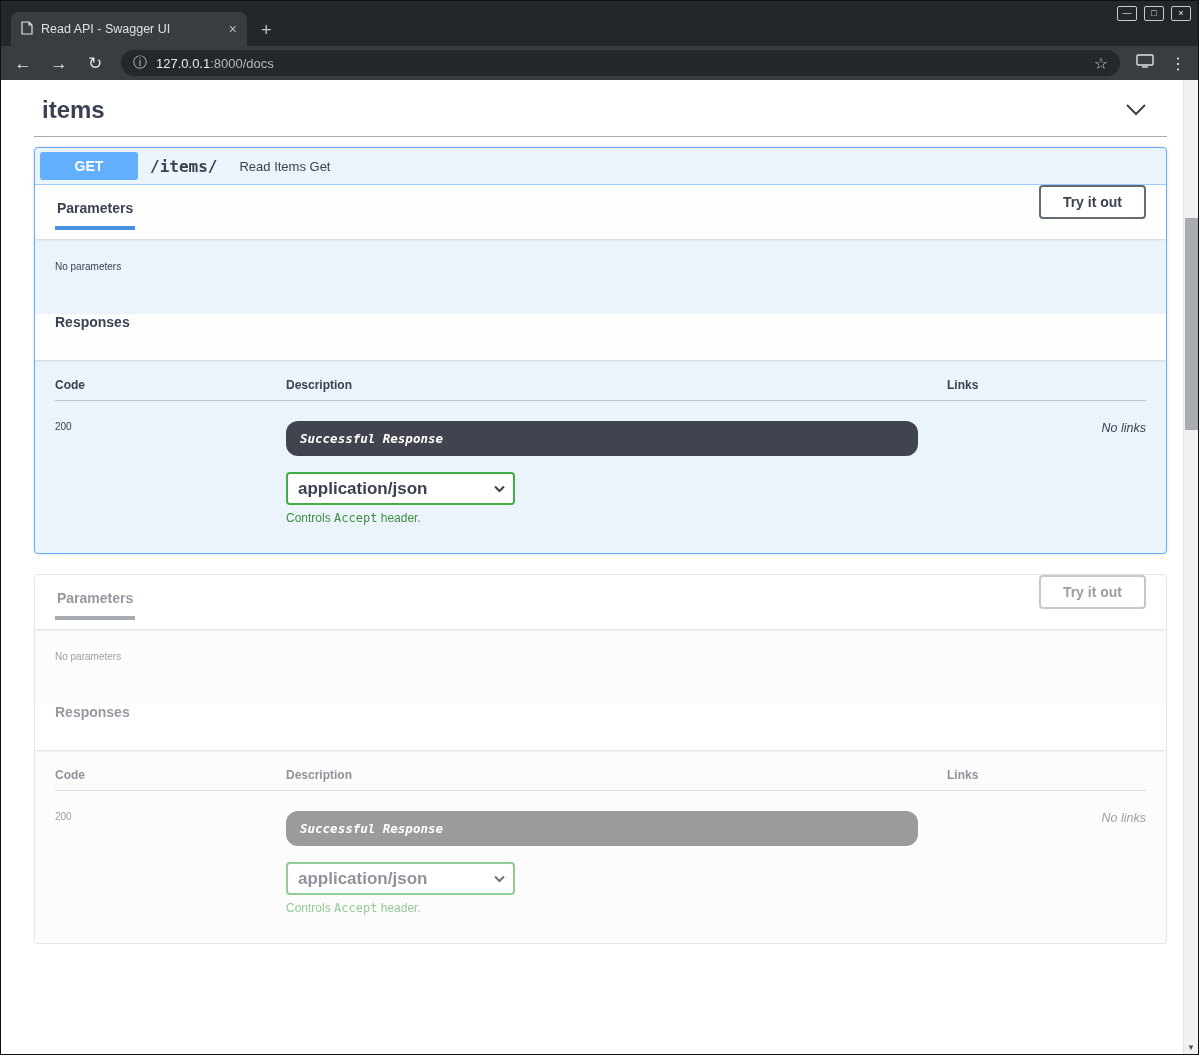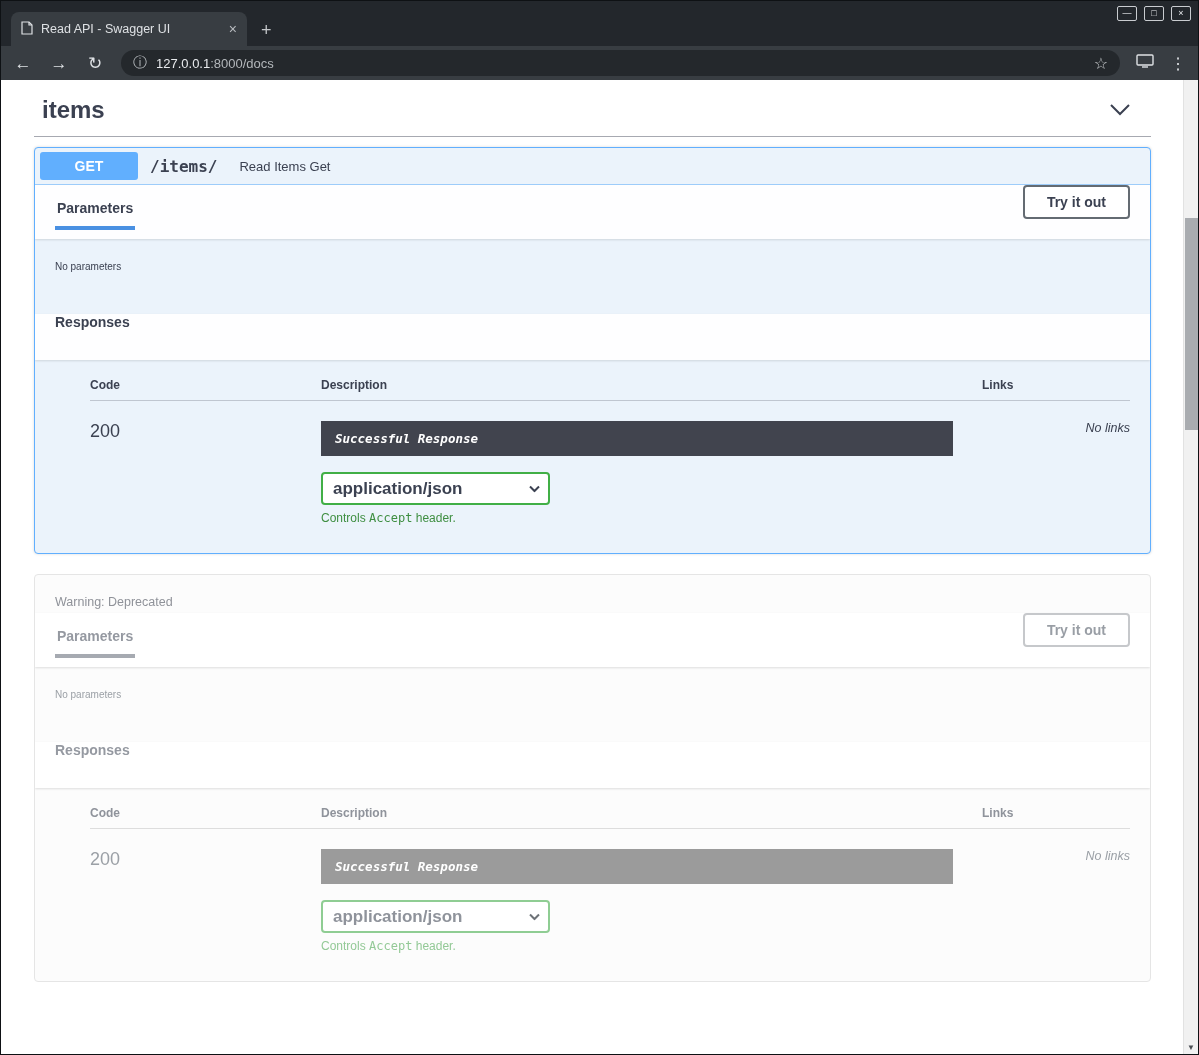--- a/index.html
+++ b/index.html
@@ -33,21 +33,21 @@
   .info-icon { color:#b9bdc1; font-size:14px; }
   .url-host { color:#e8eaed; }
   .url-rest { color:#b3b7bb; }
   .url-star { margin-left:auto; color:#c6c9cc; font-size:16px; }
   .tb-right { display:flex; align-items:center; gap:16px; }
   .menu-icon { color:#dfe2e5; font-size:16px; }
 
   
   .content { flex:1 1 auto; background:#fff; position:relative; overflow:hidden; }
   .page { position:absolute; top:0; left:0; right:15px; bottom:0;
-          padding:12px 32px 0 33px; overflow:hidden; }
+          padding:12px 16px 0 33px; overflow:hidden; }
 
   .section-head { display:flex; align-items:center; justify-content:space-between;
                   padding:4px 8px 12px 8px; border-bottom:1px solid rgba(59,65,81,.45); }
   .section-title { font-size:24px; font-weight:700; color:#3b4151; }
   .section-chevron { margin-right:12px; display:flex; }
 
   .opblock { margin-top:10px; margin-bottom:20px; border:1px solid #61affe;
              border-radius:4px; background:#ebf3fb; box-shadow:0 0 3px rgba(0,0,0,.15);
              overflow:hidden; }
   .opblock.deprecated { border-color:#e5e5e5; background:#fcfcfc; box-shadow:none; }
@@ -77,31 +77,31 @@
 
   .tryout { background:#fff; border:2px solid #646b72; border-radius:4px; color:#3b4151;
             font-weight:700; font-size:14px; padding:7px 22px; cursor:pointer;
             font-family:"Liberation Sans",sans-serif; }
   .deprecated .tryout { border-color:#c6c8cb; color:#999ea5; }
 
   .op-body { padding:22px 20px 42px; font-size:10px; color:#3b4151; }
   .deprecated .op-body { color:#9ba0a6; }
 
   .resp-wrap { padding:18px 20px 28px; }
-  .resp-grid { display:grid; grid-template-columns:231px 661px 1fr;margin-left:35px; }
+  .resp-grid { display:grid; grid-template-columns:231px 661px 1fr; }
   .resp-head { font-size:12px; font-weight:700; color:#3b4151; padding-bottom:8px;
                border-bottom:1px solid rgba(59,65,81,.25); }
   .deprecated .resp-head { color:#8f939b; border-bottom-color:rgba(0,0,0,.12); }
   .resp-cell { padding-top:20px; }
-  .code-cell { font-size:18px; color:#3b4151; }
+  .code-cell { font-size:10px; color:#3b4151; }
   .deprecated .code-cell { color:#9ba0a6; }
   .links-cell { font-size:12.5px; font-style:italic; color:#3b4151;text-align:right; }
   .deprecated .links-cell { color:#9ba0a6; }
 
-  .resp-box { width:632px; background:#41444e; color:#fff; border-radius:0;
+  .resp-box { width:632px; background:#41444e; color:#fff; border-radius:12px;
               padding:10px 14px; font-family:"DejaVu Sans Mono",monospace;
               font-style:italic; font-weight:700; font-size:12.5px; }
   .deprecated .resp-box { background:#9b9b9b; }
 
   .ct-wrap { margin-top:16px; position:relative; width:229px; }
   select.ct { width:100%; appearance:none; -webkit-appearance:none; background:#fff;
               border:2px solid #41af46; border-radius:4px; padding:5px 30px 5px 10px;
               font-family:"Liberation Sans",sans-serif; font-weight:700; font-size:17px;
               color:#3b4151; }
   .deprecated select.ct { border-color:#8fcd93; color:#8f939b; }
@@ -215,21 +215,20 @@
               </div>
               <div class="ct-note"><span>Controls </span><span class="code">Accept</span><span> header.</span></div>
             </div>
             <div class="resp-cell links-cell">No links</div>
           </div>
         </div>
       </div>
 
       <div class="opblock deprecated">
 
-        <div class="dep-warning">Warning: Deprecated</div>
 
         <div class="sec-row params-row">
           <span class="sec-title"><span class="params-label">Parameters</span></span>
           <button class="tryout">Try it out</button>
         </div>
 
         <div class="op-body">No parameters</div>
 
         <div class="sec-row">
           <span class="sec-title">Responses</span>

